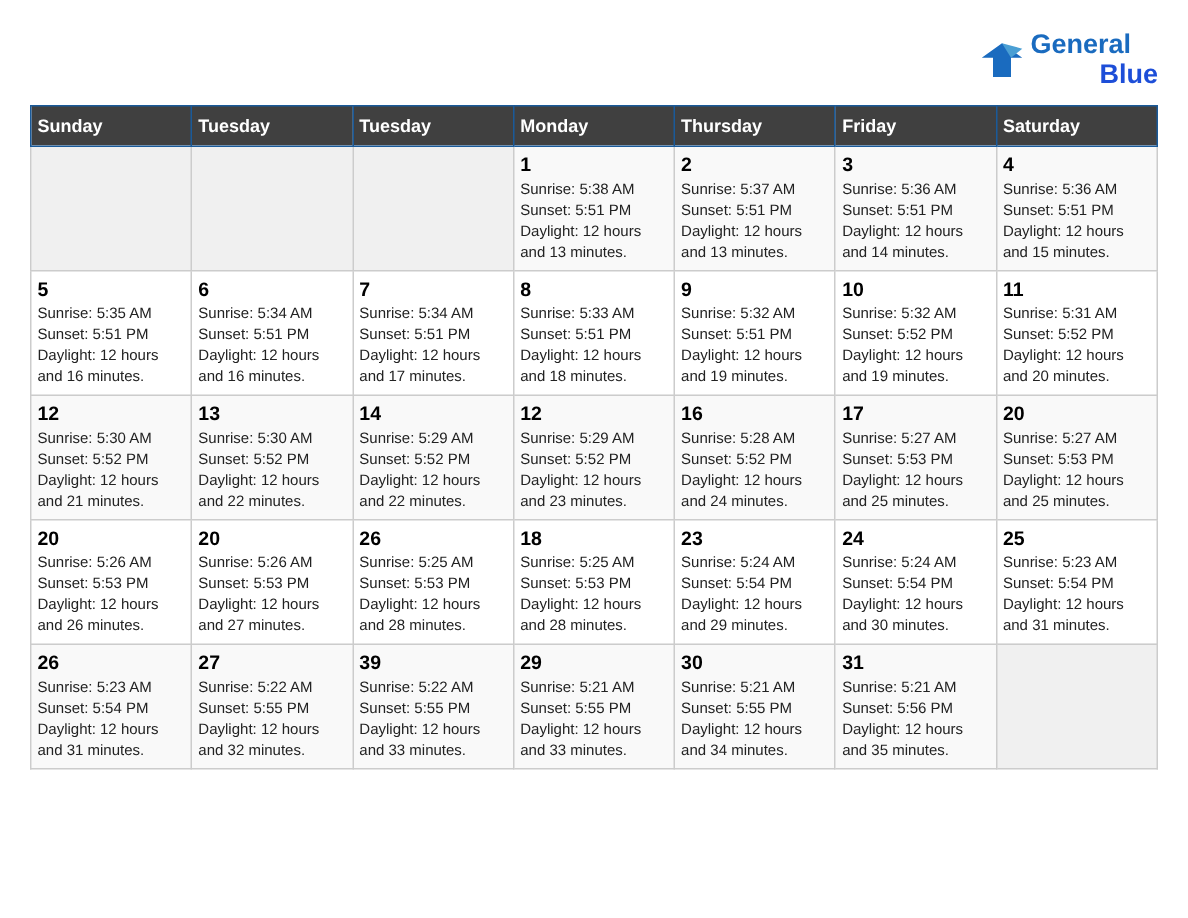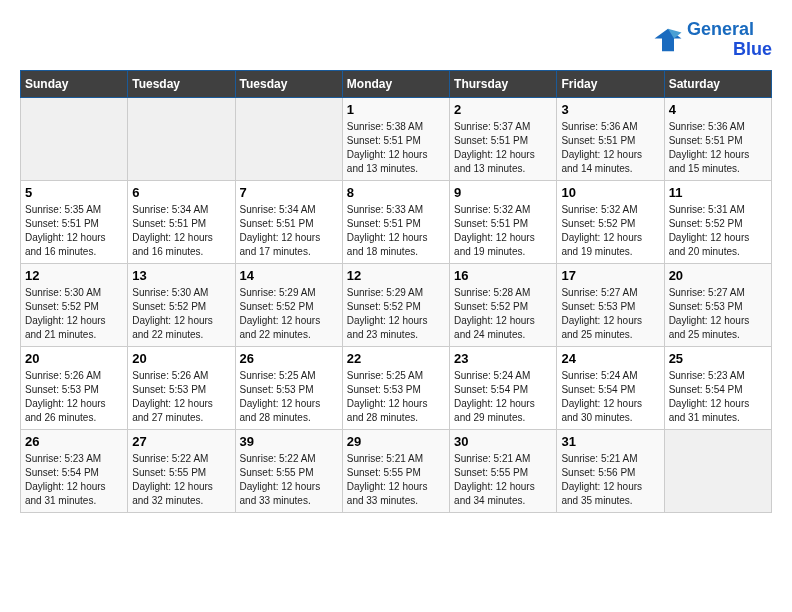--- a/index.html
+++ b/index.html
@@ -204,21 +204,21 @@
         </td>
         <td>
           <div class="day-num">20</div>
           <div class="day-info">Sunrise: 5:26 AM<br>Sunset: 5:53 PM<br>Daylight: 12 hours and 27 minutes.</div>
         </td>
         <td>
           <div class="day-num">26</div>
           <div class="day-info">Sunrise: 5:25 AM<br>Sunset: 5:53 PM<br>Daylight: 12 hours and 28 minutes.</div>
         </td>
         <td>
-          <div class="day-num">22</div>
+          <div class="day-num">18</div>
           <div class="day-info">Sunrise: 5:25 AM<br>Sunset: 5:53 PM<br>Daylight: 12 hours and 28 minutes.</div>
         </td>
         <td>
           <div class="day-num">23</div>
           <div class="day-info">Sunrise: 5:24 AM<br>Sunset: 5:54 PM<br>Daylight: 12 hours and 29 minutes.</div>
         </td>
         <td>
           <div class="day-num">24</div>
           <div class="day-info">Sunrise: 5:24 AM<br>Sunset: 5:54 PM<br>Daylight: 12 hours and 30 minutes.</div>
         </td>

